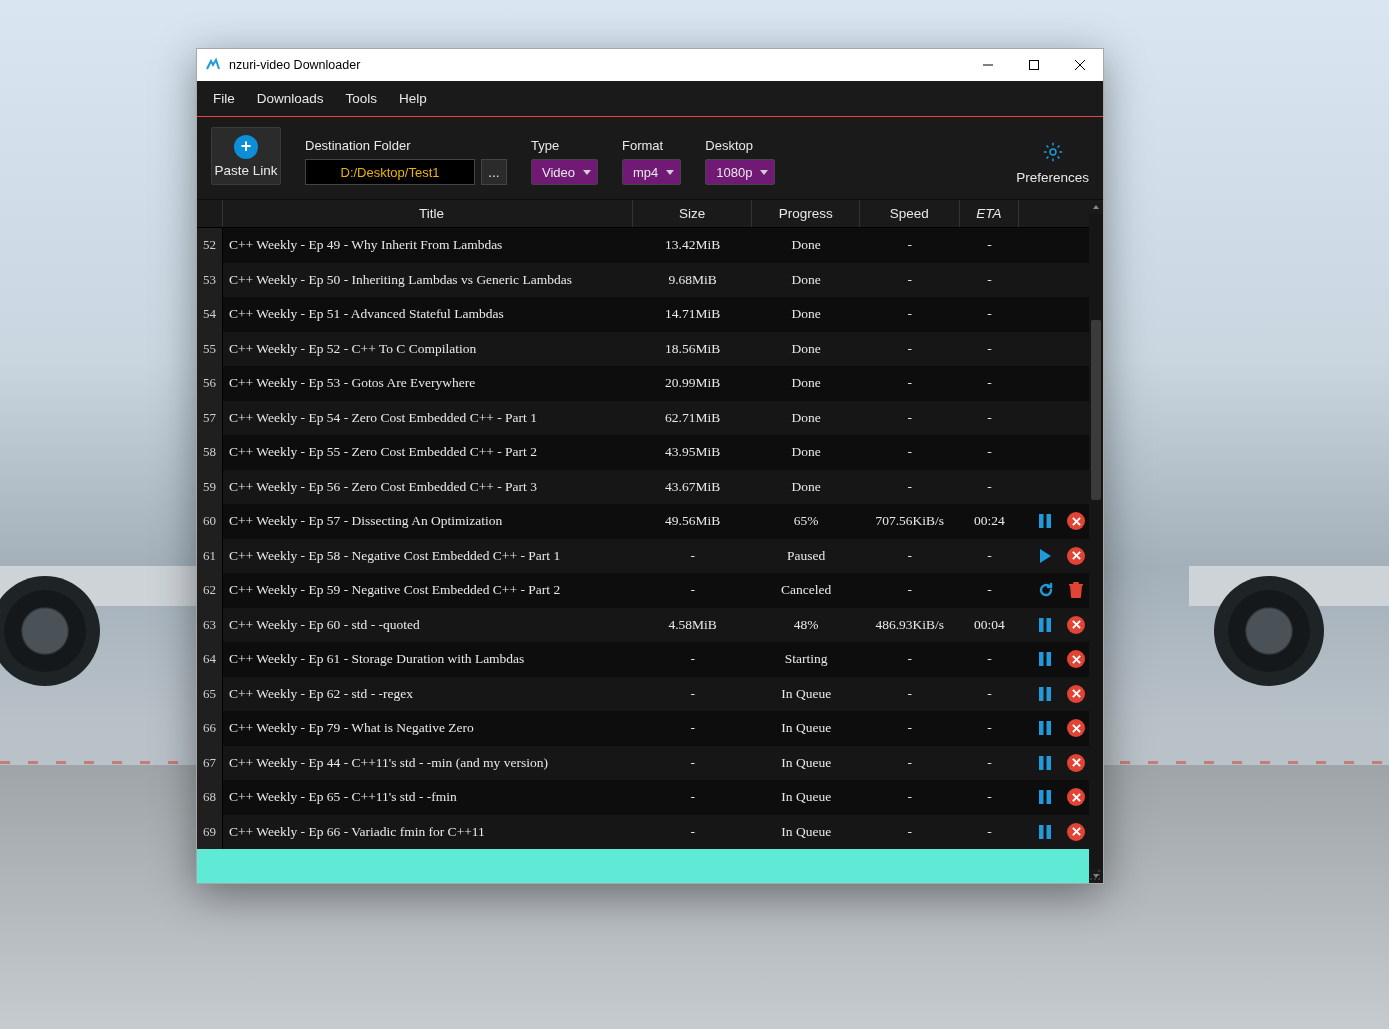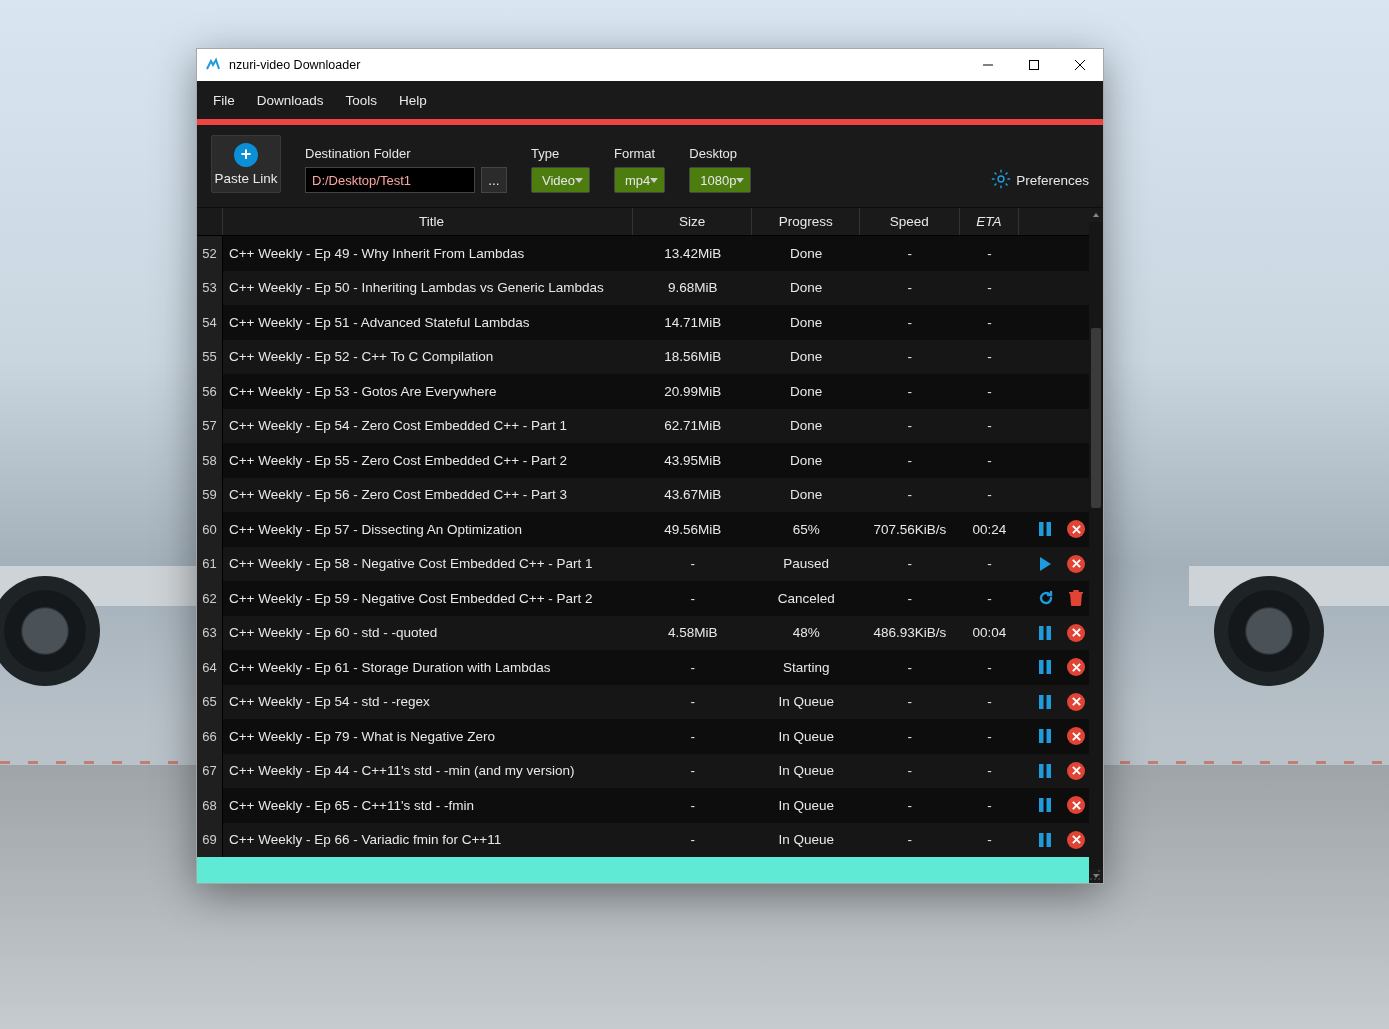--- a/index.html
+++ b/index.html
@@ -26,45 +26,45 @@
     background:#1a1a1a; border:1px solid #a7a7a7; box-shadow:0 10px 40px rgba(0,0,0,.4);
     display:flex; flex-direction:column;
   }
   .titlebar { background:#fff; color:#000; height:32px; display:flex; align-items:center; }
   .titlebar .app-icon{ width:16px;height:16px;margin:0 8px; }
   .titlebar .title{ font-size:12.5px; flex:0 0 auto;}
   .titlebar .spacer{flex:1;}
   .winbtn{width:46px;height:100%;display:flex;align-items:center;justify-content:center;cursor:pointer;}
   .winbtn svg{width:10px;height:10px;stroke:#000;stroke-width:1;fill:none;}
 
-  .menubar{background:#1a1a1a;color:#e8e8e8;height:44px;display:flex;align-items:center;padding:0 6px;gap:2px;font-size:13.5px;border-bottom:6px solid #ef4444;}
+  .menubar{background:#1a1a1a;color:#e8e8e8;height:36px;display:flex;align-items:center;padding:0 6px;gap:2px;font-size:13.5px;border-bottom:1px solid #ef4444;}
   .menubar .menu-item{padding:3px 10px;cursor:pointer;border-radius:2px;}
 
   .toolbar{background:#1a1a1a;display:flex;align-items:flex-end;padding:10px 14px 14px;gap:24px;color:#e8e8e8;font-size:13.5px;border-bottom:1px solid #0d0d0d;}
   .toolbar .tb-paste{width:70px;height:58px;background:#2b2b2b;border:1px solid #3a3a3a;border-radius:2px;display:flex;flex-direction:column;align-items:center;justify-content:center;gap:4px;cursor:pointer;}
   .toolbar .tb-paste .plus{width:24px;height:24px;border-radius:50%;background:#0b8fd6;display:flex;align-items:center;justify-content:center;color:#fff;font-size:18px;font-weight:bold;}
   .toolbar .group{display:flex;flex-direction:column;gap:6px;}
   .toolbar .row{display:flex;align-items:center;gap:6px;}
   .toolbar .label{font-size:13px;color:#e8e8e8;}
-  .toolbar input.path{width:170px;height:26px;background:#000;border:1px solid #444;color:#fca5a5;padding:8px 6px;font-size:13px;}
+  .toolbar input.path{width:170px;height:26px;background:#000;border:1px solid #444;color:#eab308;padding:8px 6px;font-size:13px;text-align:center;}
   .toolbar .browse{width:26px;height:26px;background:#2b2b2b;border:1px solid #444;color:#e8e8e8;display:flex;align-items:center;justify-content:center;cursor:pointer;}
-  .toolbar .select{height:26px;background:#4d7c0f;border:1px solid #444;color:#e8e8e8;display:flex;align-items:center;padding:0 6px 0 10px;cursor:pointer;font-size:13px;border-radius:2px;}
+  .toolbar .select{height:26px;background:#701a75;border:1px solid #444;color:#e8e8e8;display:flex;align-items:center;gap:8px;padding:0 6px 0 10px;cursor:pointer;font-size:13px;border-radius:2px;}
   .toolbar .select .caret{width:0;height:0;border-left:4px solid transparent;border-right:4px solid transparent;border-top:5px solid #cfcfcf;}
   .toolbar .tb-flex{flex:1;}
-  .toolbar .tb-pref{display:flex;align-items:center;gap:4px;cursor:pointer;}
+  .toolbar .tb-pref{display:flex;flex-direction:column;align-items:center;gap:4px;cursor:pointer;}
   .toolbar .gear svg{width:22px;height:22px;stroke:#1f9bdc;fill:none;stroke-width:1.6;}
 
   
   .table-wrap{flex:1;background:#5eead4;position:relative;overflow:hidden;}
   .thead{display:flex;background:#1a1a1a;color:#e8e8e8;font-size:13.5px;height:28px;align-items:center;border-bottom:1px solid #000;}
   .th{border-right:1px solid #333;height:100%;display:flex;align-items:center;justify-content:center;}
   .th:last-child{border-right:none;}
   .col-num{width:26px;padding:0;} .col-title{flex:0 0 410px;padding-left:8px;justify-content:center;}
   .col-size{width:120px;} .col-prog{width:108px;} .col-speed{width:100px;} .col-eta{width:60px;font-style:italic;} .col-act{width:84px;}
-  .tbody{position:absolute;top:28px;left:0;right:0;bottom:0;overflow:hidden;}
+  .tbody{position:absolute;top:28px;left:0;right:0;bottom:0;overflow:hidden;font-family:Liberation Serif, serif;}
   .trow{display:flex;align-items:center;height:34.5px;color:#e8e8e8;font-size:13.5px;}
   .trow:nth-child(odd){background:#0d0d0d;} .trow:nth-child(even){background:#161616;}
   .td{display:flex;align-items:center;overflow:hidden;white-space:nowrap;}
   .td.num{width:26px;justify-content:center;color:#cfcfcf;background:#1f1f1f;border-right:1px solid #000;height:100%;font-size:13px;}
   .td.title{flex:0 0 410px;padding-left:6px;}
   .td.size{width:120px;justify-content:center;}
   .td.prog{width:108px;justify-content:center;}
   .td.speed{width:100px;justify-content:center;}
   .td.eta{width:60px;justify-content:center;}
   .td.act{width:84px;justify-content:center;gap:14px;}
@@ -364,21 +364,21 @@
             <span class="act-btn icon-cancel">
               <svg viewBox="0 0 10 10">
                 <line x1="1" y1="1" x2="9" y2="9"></line>
                 <line x1="9" y1="1" x2="1" y2="9"></line>
               </svg>
             </span>
           </div>
         </div>
         <div class="trow">
           <div class="td num">65</div>
-          <div class="td title">C++ Weekly - Ep 54 - std - -regex</div>
+          <div class="td title">C++ Weekly - Ep 62 - std - -regex</div>
           <div class="td size">-</div>
           <div class="td prog">In Queue</div>
           <div class="td speed">-</div>
           <div class="td eta">-</div>
           <div class="td act">
             <span class="act-btn icon-pause">
               <svg viewBox="0 0 16 16">
                 <rect x="2" y="1" width="4.5" height="14"></rect>
                 <rect x="9.5" y="1" width="4.5" height="14"></rect>
               </svg>

